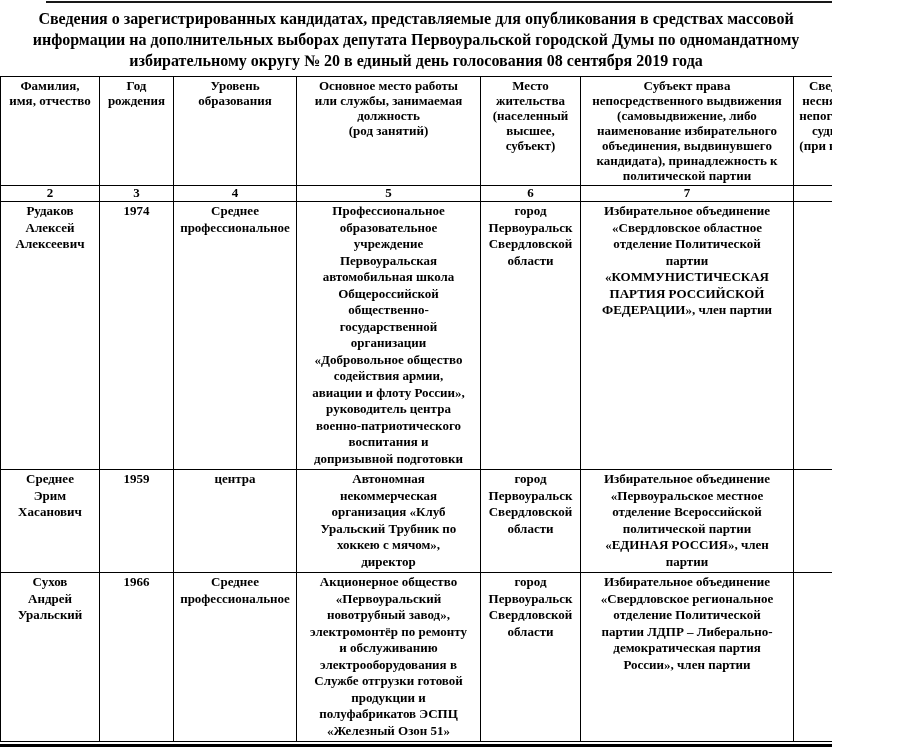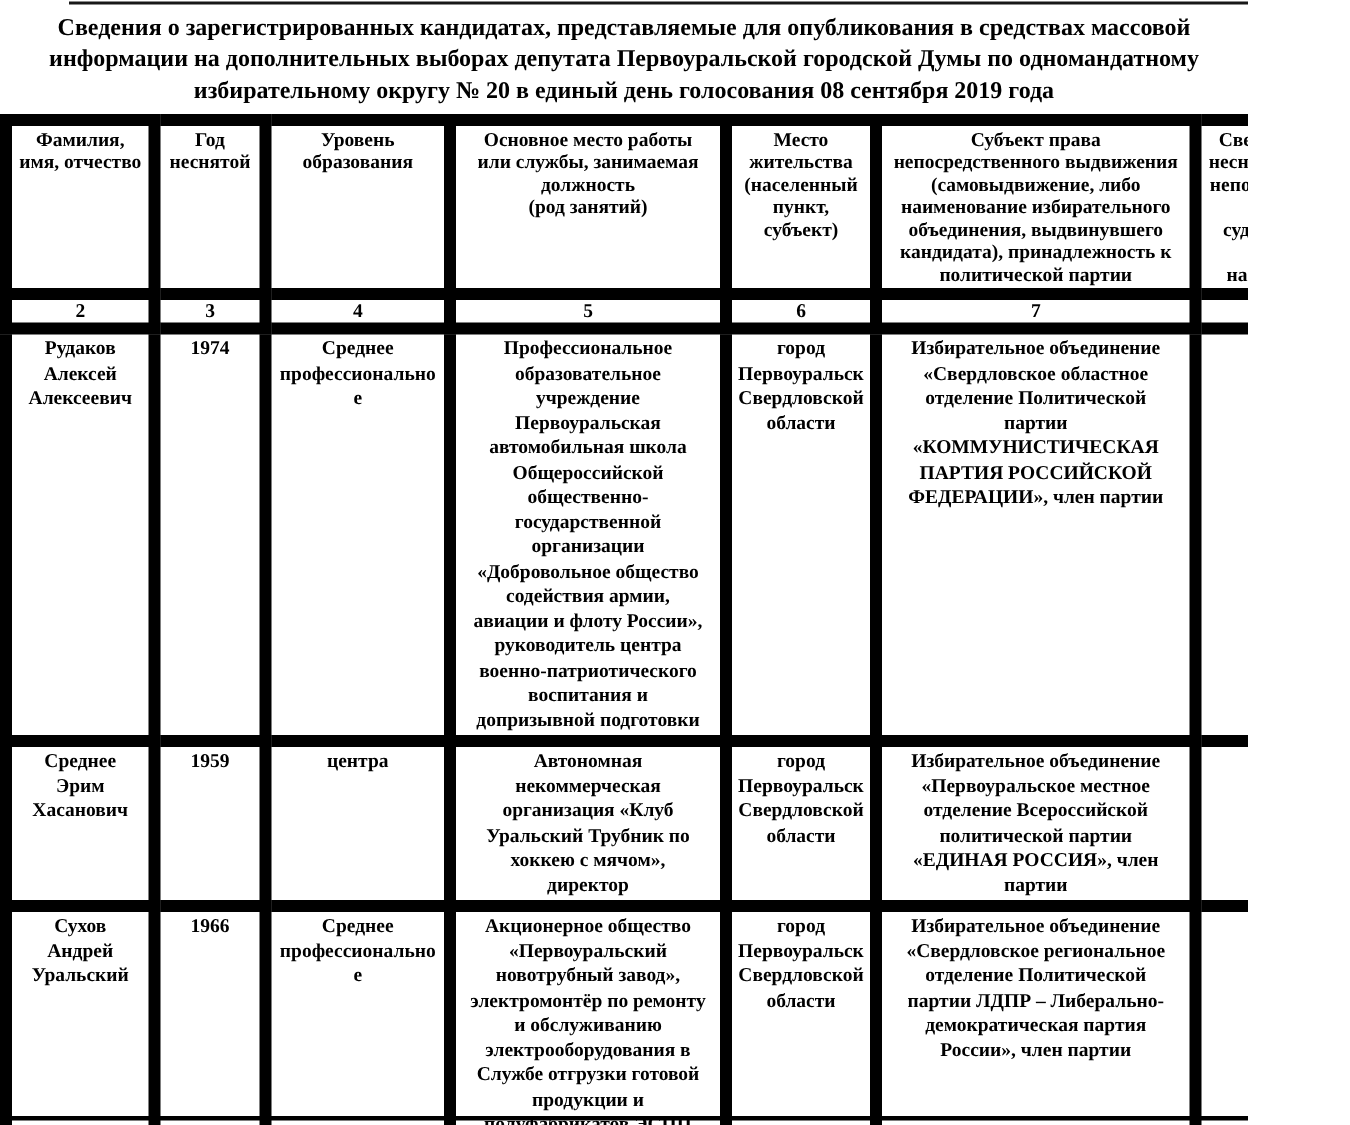--- a/index.html
+++ b/index.html
@@ -13,21 +13,21 @@
   .title{
     margin:0;padding:8px 10px 0 10px;
     font-size:16px;line-height:21px;font-weight:bold;
     text-align:center;white-space:pre-line;
   }
   table.candidates{
     width:890px;margin:5px auto 0 auto;
     border-collapse:collapse;table-layout:fixed;
   }
   .candidates th,.candidates td{
-    border:8px solid #000000;
+    border:1px solid #000000;
     padding:1px 3px 2px 3px;
     vertical-align:top;text-align:center;
     font-size:13px;font-weight:bold;
     white-space:pre-line;overflow:hidden;
     word-wrap:break-word;
     margin-left:15px;
   }
   tr.hdr th{line-height:15px;height:100px;}
   tr.nums td{height:14px;line-height:14px;padding:0 3px 1px 3px;white-space:normal;vertical-align:middle;}
   tr.row td{line-height:16.5px;}
@@ -53,31 +53,31 @@
       <col style="width:184px">
         <col style="width:100px">
         <col style="width:213px">
       <col style="width:97px">
     </colgroup>
     <tbody>
       <tr class="hdr">
         <th>Фамилия,
 имя, отчество</th>
         <th>Год
-неснятой</th>
+рождения</th>
         <th>Уровень
 образования</th>
         <th>Основное место работы
 или службы, занимаемая
 должность
 (род занятий)</th>
         <th>Место
 жительства
 (населенный
-пункт, субъект)</th>
+высшее, субъект)</th>
         <th>Субъект права
 непосредственного выдвижения
 (самовыдвижение, либо
 наименование избирательного
 объединения, выдвинувшего
 кандидата), принадлежность к
 политической партии</th>
         <th>Сведения о
 неснятой или
 непогашенной

